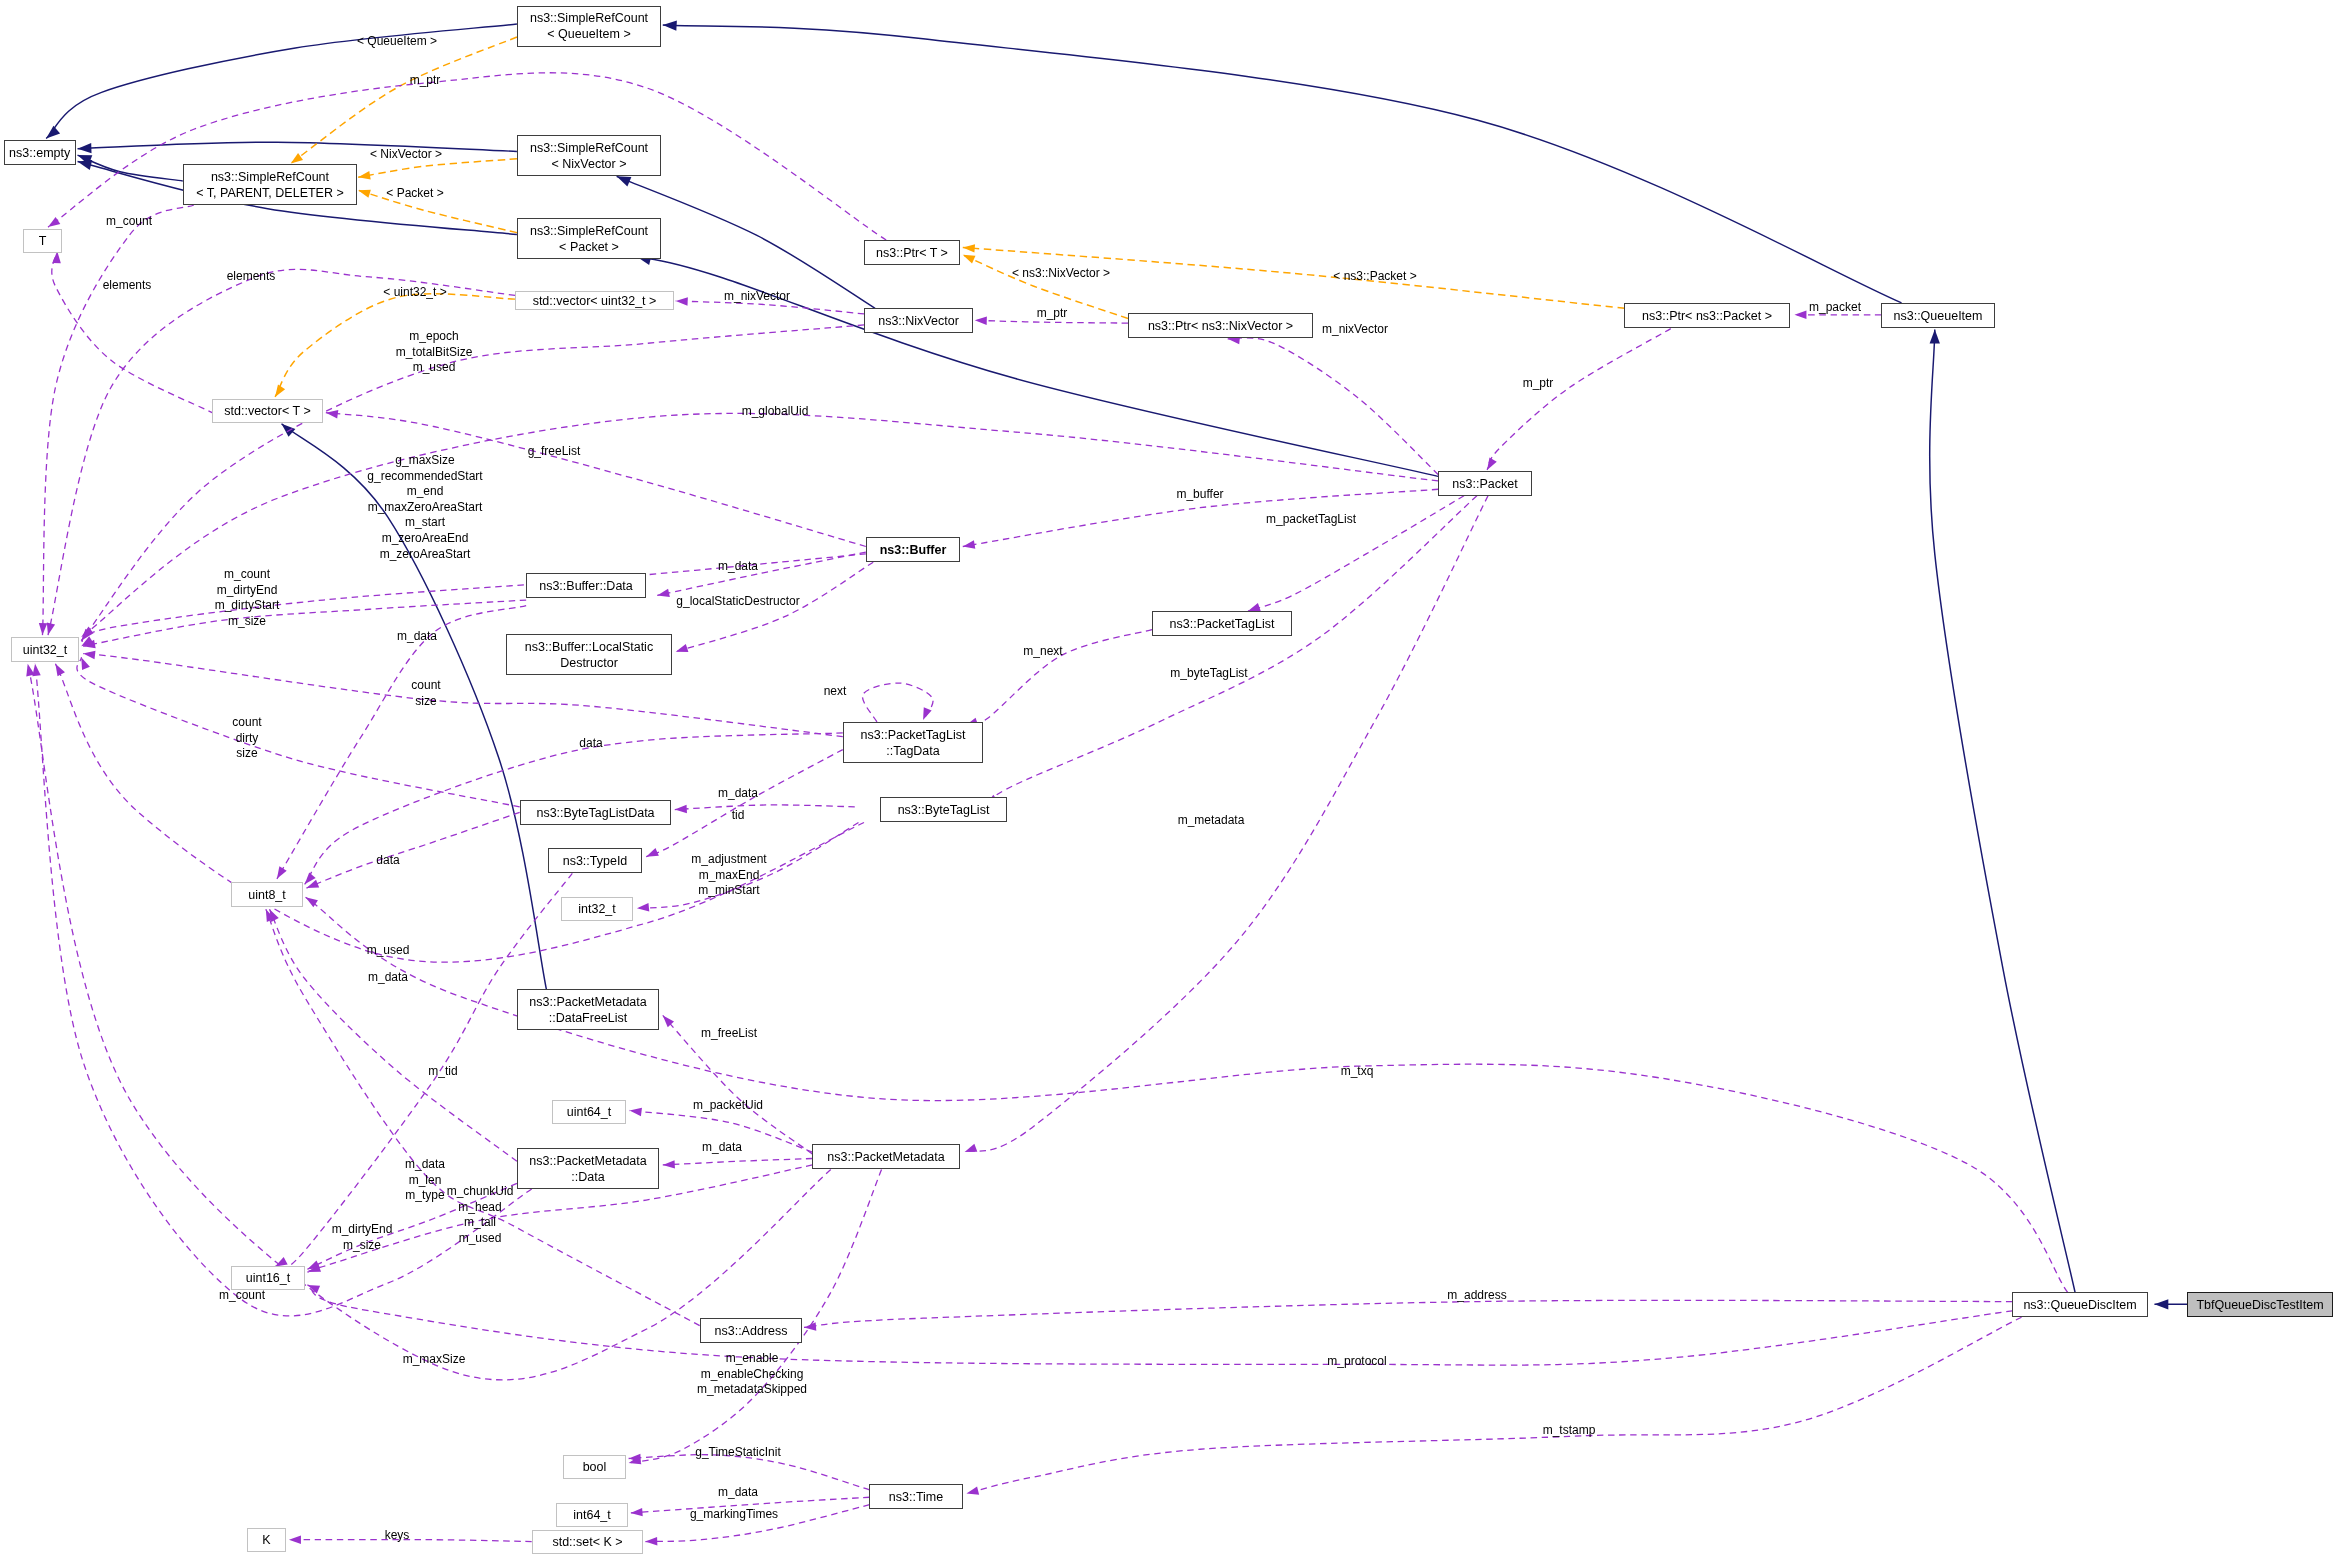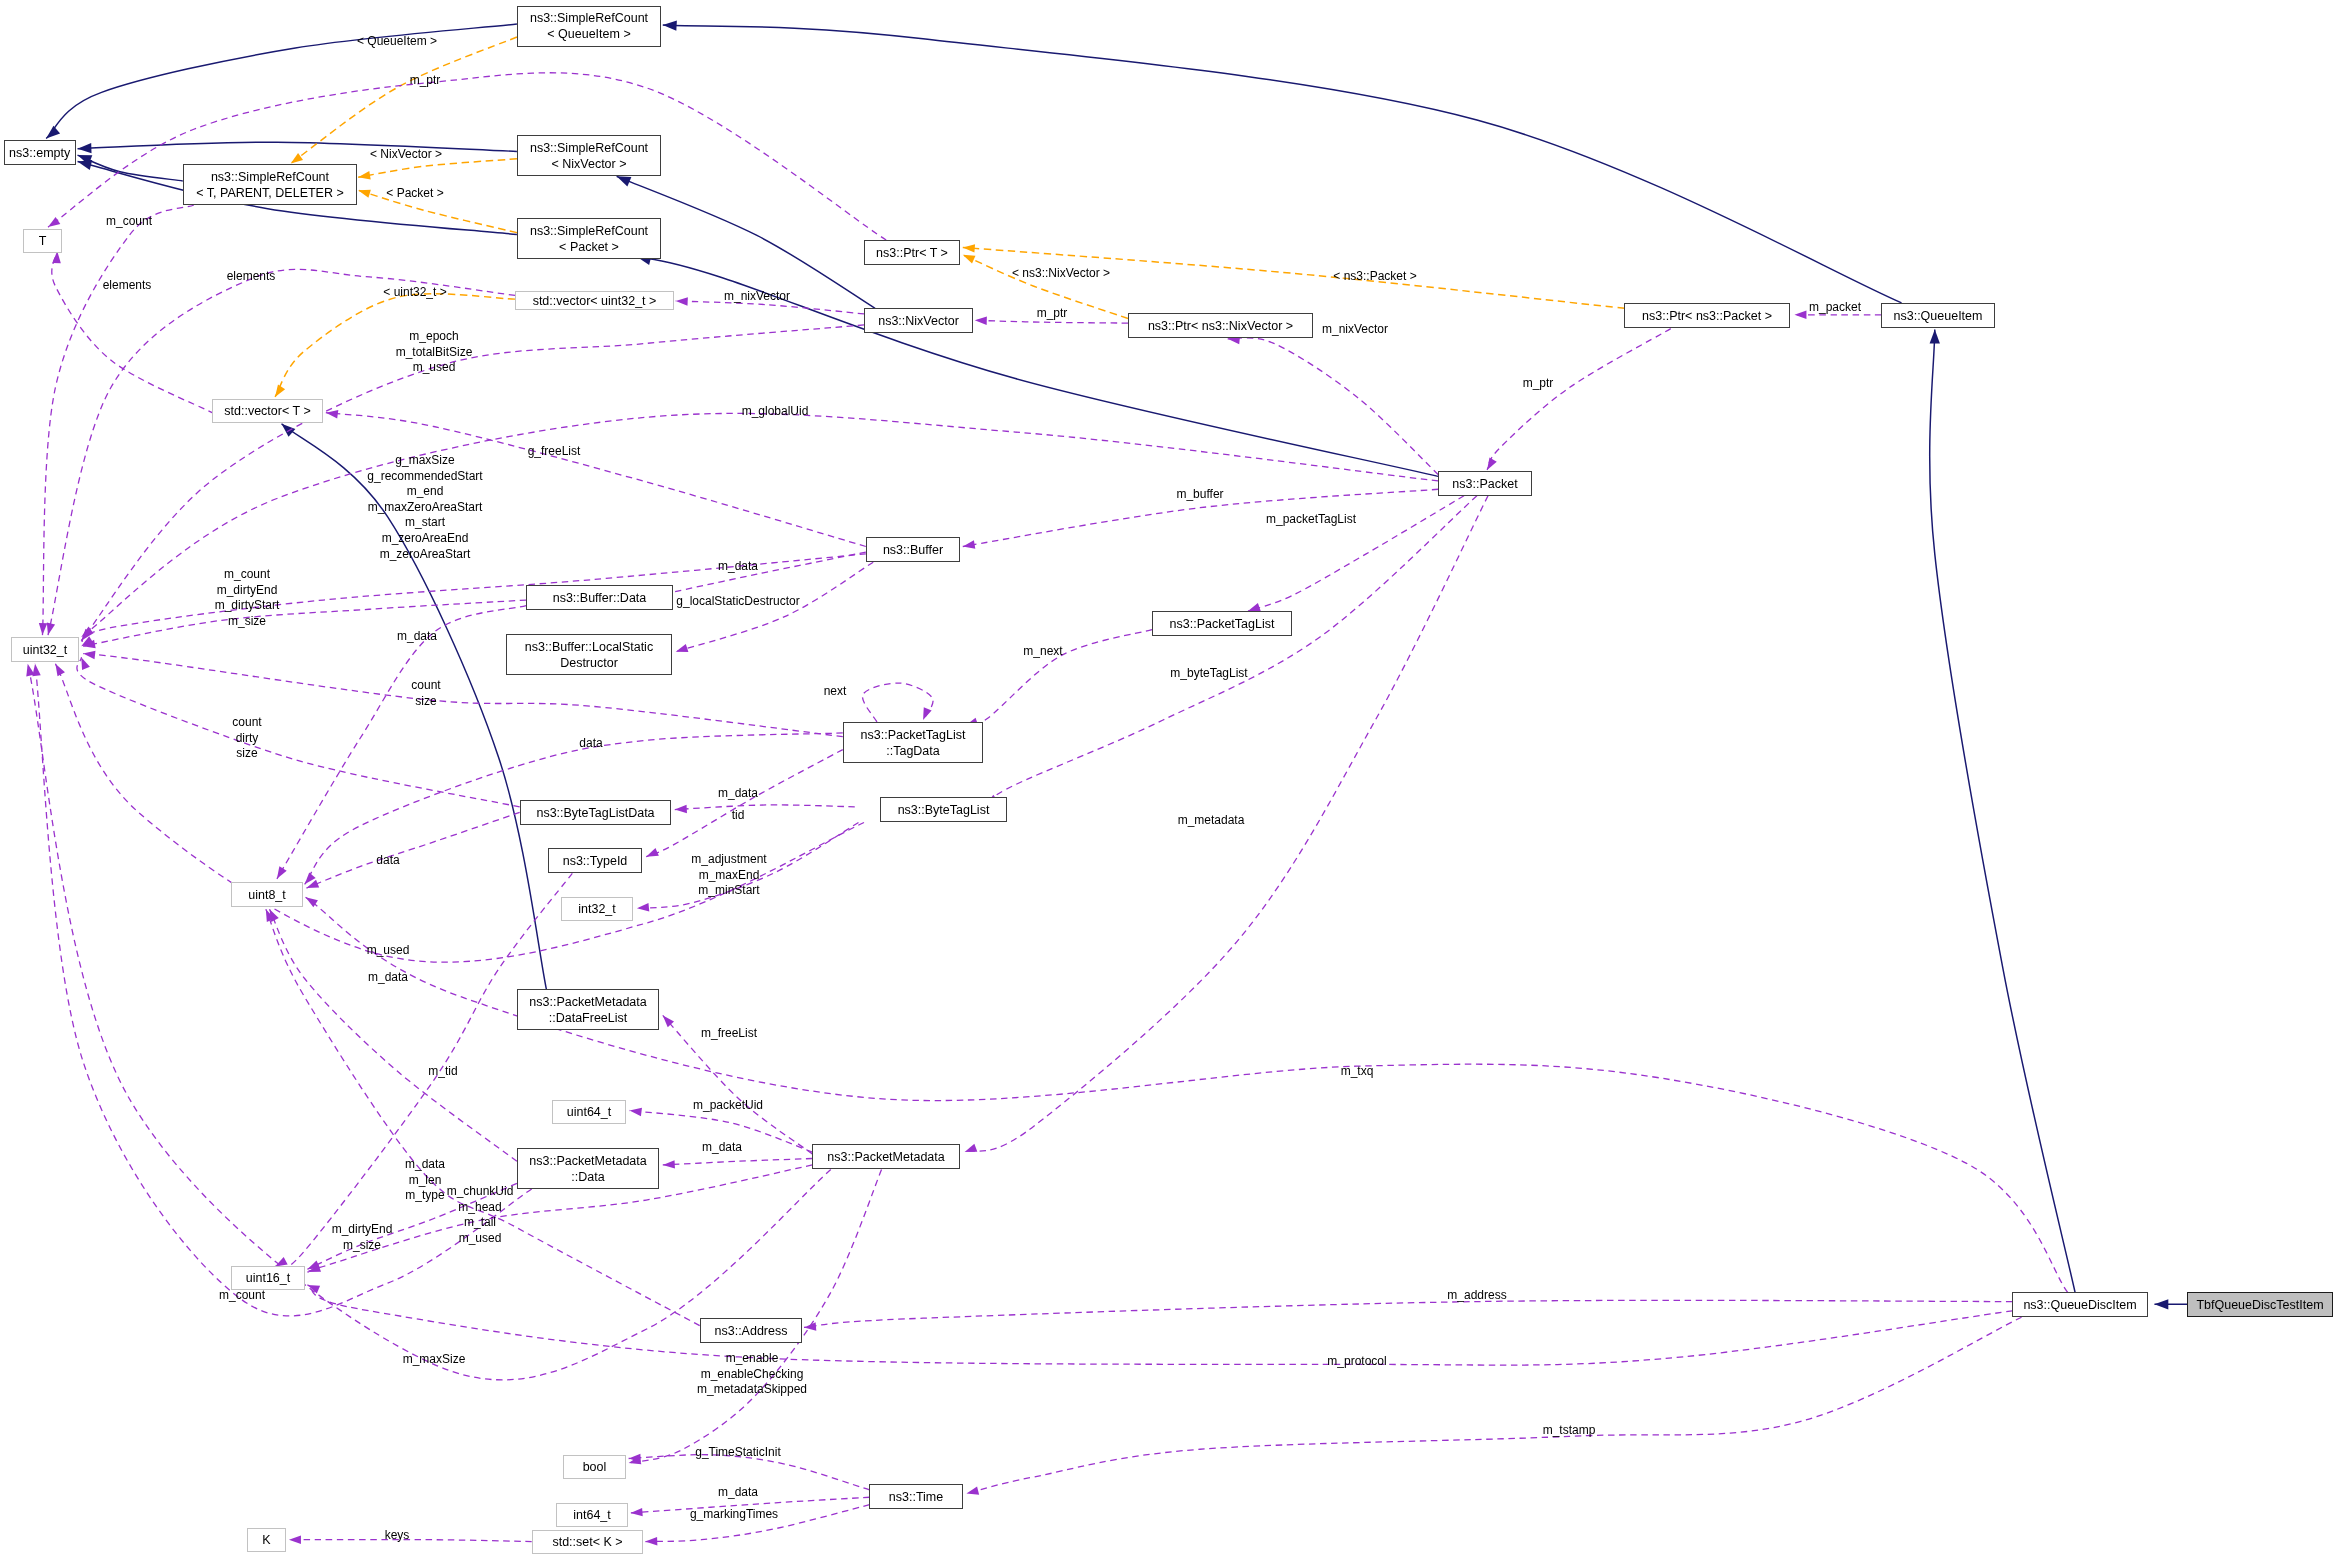--- a/index.html
+++ b/index.html
@@ -243,22 +243,22 @@
     <div class="node " style="left: 517px; top: 218px; width: 144px; height: 41px;">ns3::SimpleRefCount
 &lt; Packet &gt;</div>
     <div class="node " style="left: 864px; top: 240px; width: 96px; height: 25px;">ns3::Ptr&lt; T &gt;</div>
     <div class="node ext" style="left: 515px; top: 291px; width: 159px; height: 19px;">std::vector&lt; uint32_t &gt;</div>
     <div class="node " style="left: 864px; top: 308px; width: 109px; height: 25px;">ns3::NixVector</div>
     <div class="node " style="left: 1128px; top: 313px; width: 185px; height: 25px;">ns3::Ptr&lt; ns3::NixVector &gt;</div>
     <div class="node " style="left: 1624px; top: 303px; width: 166px; height: 25px;">ns3::Ptr&lt; ns3::Packet &gt;</div>
     <div class="node " style="left: 1881px; top: 303px; width: 114px; height: 25px;">ns3::QueueItem</div>
     <div class="node " style="left: 1438px; top: 471px; width: 94px; height: 25px;">ns3::Packet</div>
     <div class="node ext" style="left: 212px; top: 399px; width: 111px; height: 24px;">std::vector&lt; T &gt;</div>
-    <div class="node " style="left: 866px; top: 537px; width: 94px; height: 25px;">ns3::Buffer</div>
-    <div class="node " style="left: 526px; top: 585px; width: 147px; height: 25px;">ns3::Buffer::Data</div>
+    <div class="node " style="left: 866px; top: 537px; width: 94px; height: 25px; font-weight: bold;">ns3::Buffer</div>
+    <div class="node " style="left: 526px; top: 573px; width: 120px; height: 25px;">ns3::Buffer::Data</div>
     <div class="node " style="left: 506px; top: 634px; width: 166px; height: 41px;">ns3::Buffer::LocalStatic
 Destructor</div>
     <div class="node " style="left: 1152px; top: 611px; width: 140px; height: 25px;">ns3::PacketTagList</div>
     <div class="node " style="left: 843px; top: 722px; width: 140px; height: 41px;">ns3::PacketTagList
 ::TagData</div>
     <div class="node " style="left: 520px; top: 800px; width: 151px; height: 25px;">ns3::ByteTagListData</div>
     <div class="node " style="left: 855px; top: 797px; width: 127px; height: 25px; margin-left: 25px;">ns3::ByteTagList</div>
     <div class="node " style="left: 548px; top: 848px; width: 94px; height: 25px;">ns3::TypeId</div>
     <div class="node ext" style="left: 561px; top: 897px; width: 72px; height: 24px;">int32_t</div>
     <div class="node ext" style="left: 11px; top: 637px; width: 68px; height: 25px;">uint32_t</div>

